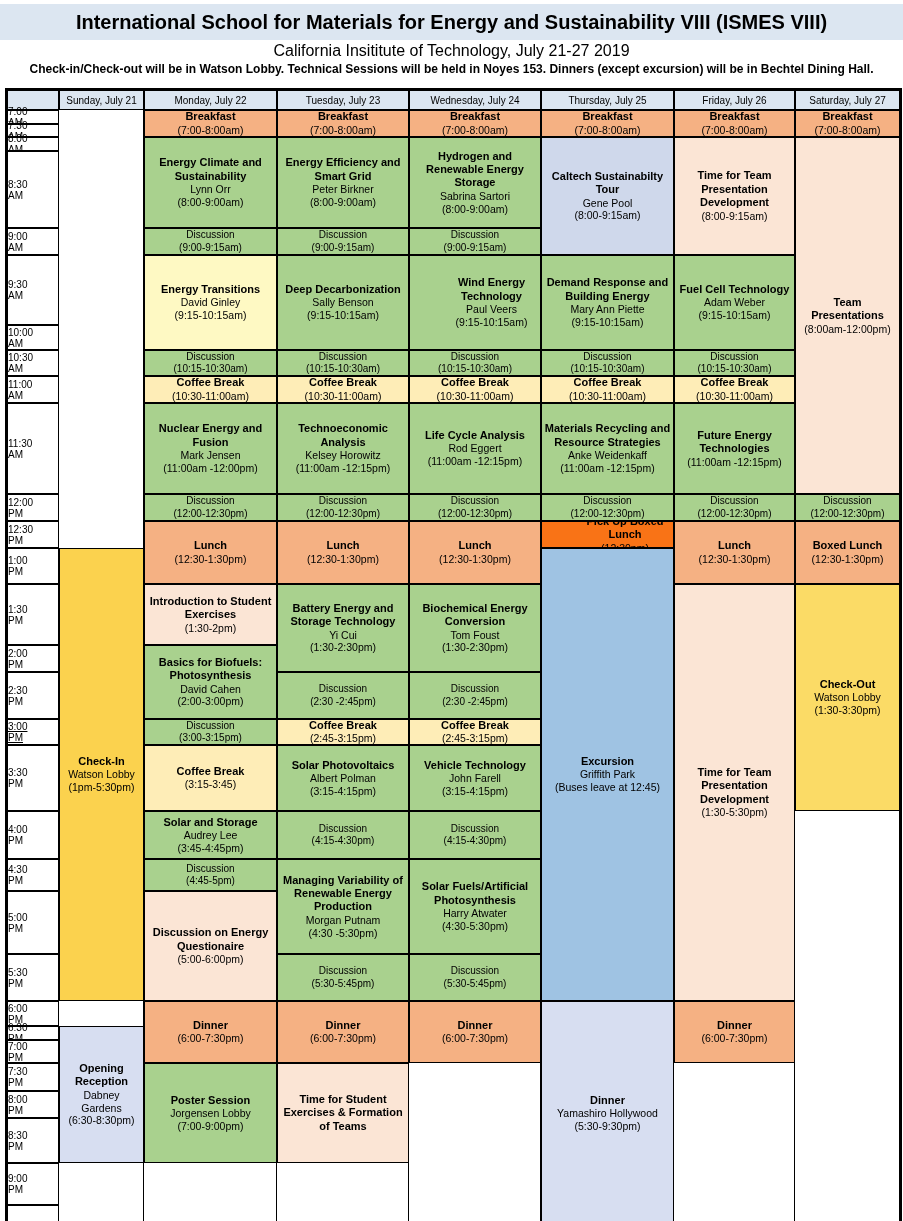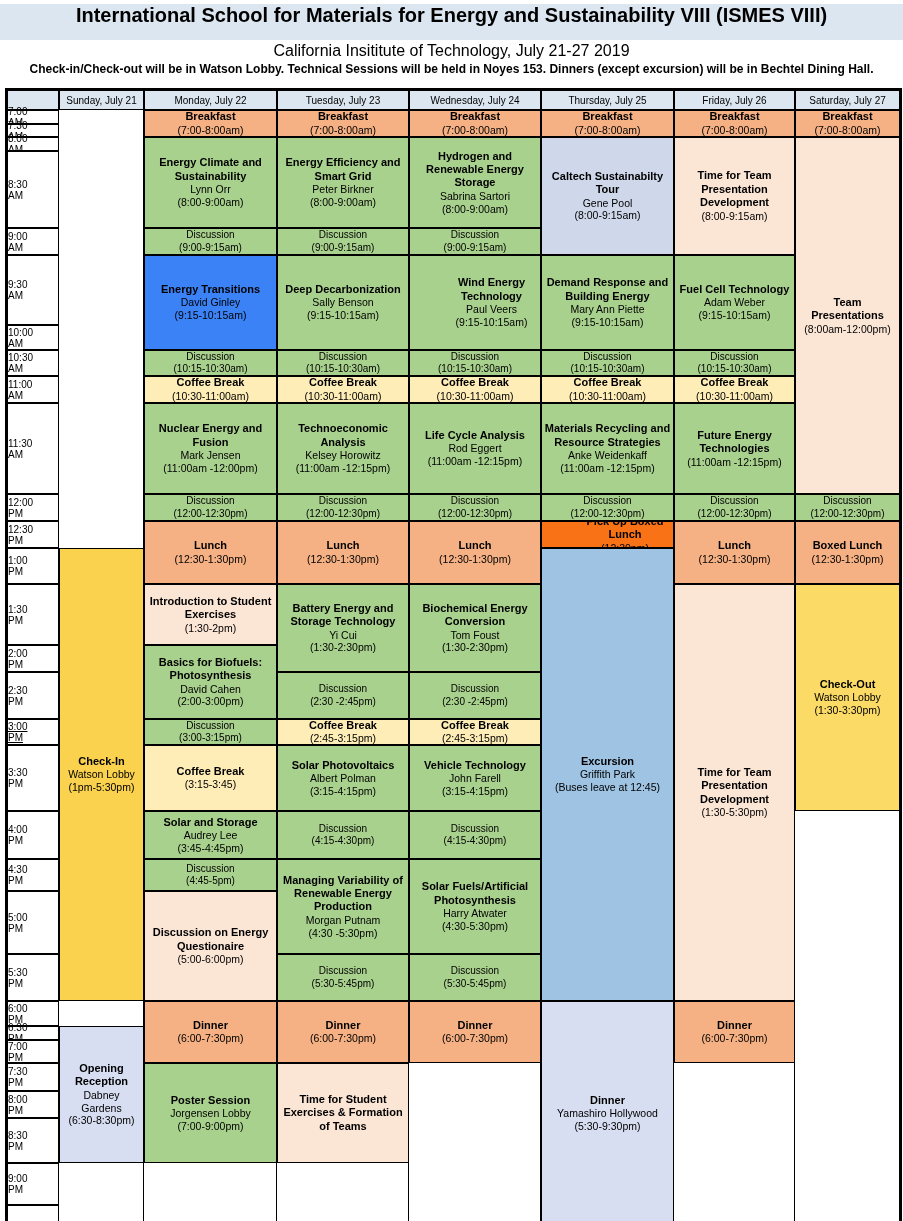--- a/index.html
+++ b/index.html
@@ -1,17 +1,17 @@
 <!DOCTYPE html>
 <html><head>
 <meta charset="utf-8">
 <style>
   html,body{margin:0;padding:0;background:#fff;}
   body{width:903px;height:1221px;position:relative;font-family:"Liberation Sans",sans-serif;color:#000;}
-  #titlebar{position:absolute;left:0;top:4px;width:903px;height:36px;display:flex;justify-content:center;}
+  #titlebar{position:absolute;left:0;top:4px;width:903px;height:36px;display:flex;align-items:center;justify-content:center;}
   #titlebar .t{font-size:20px;font-weight:700;white-space:nowrap;}
   #subtitle{position:absolute;left:0;top:42px;width:903px;text-align:center;font-size:16px;}
   #note{position:absolute;left:0;top:62px;width:903px;text-align:center;font-size:12px;font-weight:600;}
   #grid{
     position:absolute;left:5px;top:88px;width:897px;height:1140px;box-sizing:border-box;
     border:2px solid #000;background:#fff;
     display:grid;
     grid-template-columns:52px 85px 133px 132px 132px 133px 121px 105px;
     grid-template-rows:20px 14px 13px 14px 77px 27px 70px 25px 26px 27px 91px 27px 27px 36px 61px 27px 47px 26px 66px 48px 32px 63px 47px 25px 14px 23px 28px 27px 45px 42px 21px;
   }
@@ -97,21 +97,21 @@
     </div>
     <div class="ev" style="grid-area: 4 / 3 / span 2; background: rgb(169, 209, 142);">
       <div class="ev-t">Energy Climate and Sustainability</div>
       <div class="ev-d">Lynn Orr</div>
       <div class="ev-d">(8:00-9:00am)</div>
     </div>
     <div class="ev nb" style="grid-area: 6 / 3 / span 1; background: rgb(169, 209, 142);">
       <div class="ev-t">Discussion</div>
       <div class="ev-d">(9:00-9:15am)</div>
     </div>
-    <div class="ev" style="grid-area: 7 / 3 / span 2; background: #3b82f6;">
+    <div class="ev" style="grid-area: 7 / 3 / span 2; background: #fef9c3;">
       <div class="ev-t">Energy Transitions</div>
       <div class="ev-d">David Ginley</div>
       <div class="ev-d">(9:15-10:15am)</div>
     </div>
     <div class="ev nb" style="grid-area: 9 / 3 / span 1; background: rgb(169, 209, 142);">
       <div class="ev-t">Discussion</div>
       <div class="ev-d">(10:15-10:30am)</div>
     </div>
     <div class="ev" style="grid-area: 10 / 3 / span 1; background: rgb(254, 237, 183);">
       <div class="ev-t">Coffee Break</div>

